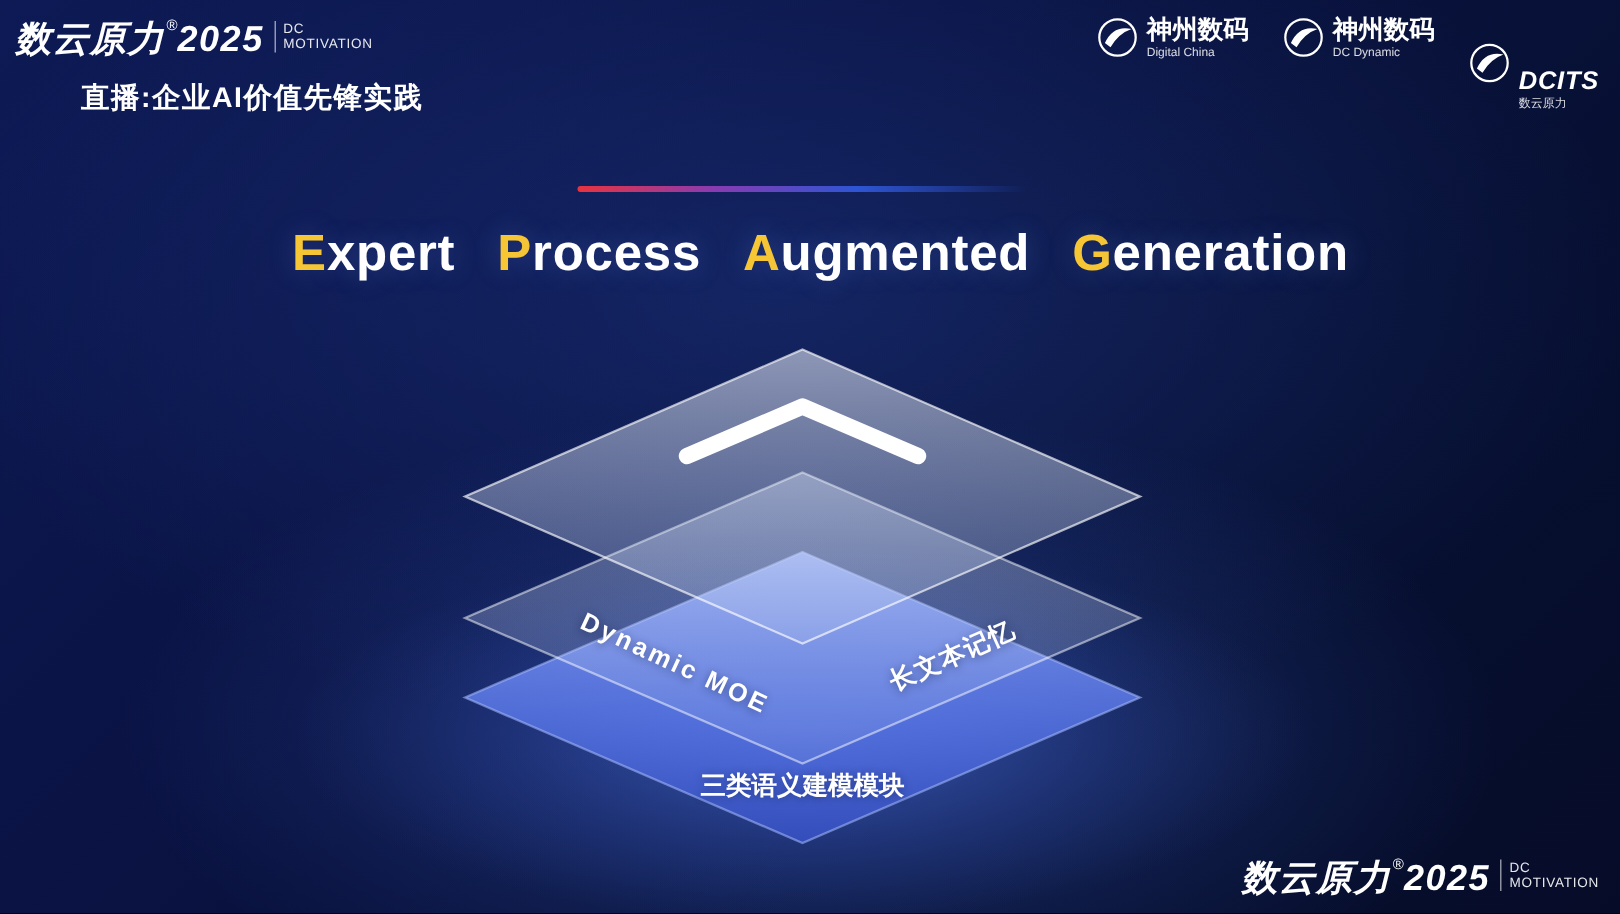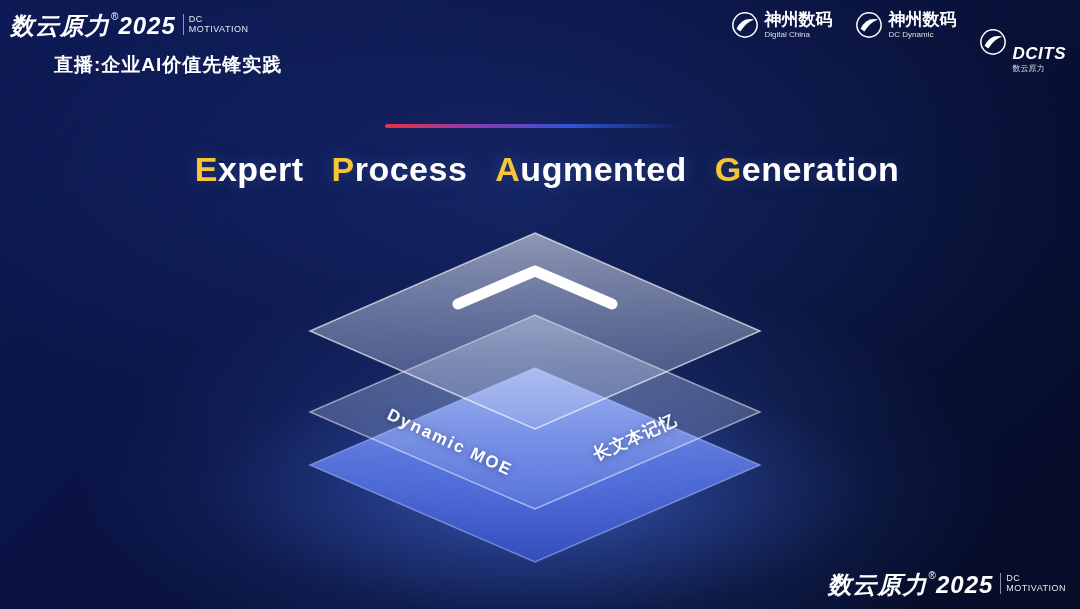--- a/index.html
+++ b/index.html
@@ -144,20 +144,21 @@
 
     <path d="M535 315 L760 412 L535 509 L310 412 Z" fill="url(#gMid)" stroke="#ffffff" stroke-opacity="0.5" stroke-width="1.5"></path>
 
     <path d="M535 233 L760 331 L535 429 L310 331 Z" fill="url(#gTop)" stroke="#ffffff" stroke-opacity="0.65" stroke-width="1.5"></path>
 
     <polyline points="458,304 535,271 612,304" fill="none" stroke="#ffffff" stroke-width="11" stroke-linecap="round" stroke-linejoin="round"></polyline>
   </svg>
 
   <div class="layer-label lbl-mid-left">Dynamic MOE</div>
   <div class="layer-label lbl-mid-right">长文本记忆</div>
+  <div class="layer-label lbl-bottom">三类语义建模模块</div>
 
   <div class="brand brand-bottom">
     <span>
       <span class="brand-name">数云原力</span><span class="brand-reg">®</span><span class="brand-year">2025</span>
     </span>
     <span class="brand-sub">
       <span>DC</span>
       <span>MOTIVATION</span>
     </span>
   </div>

